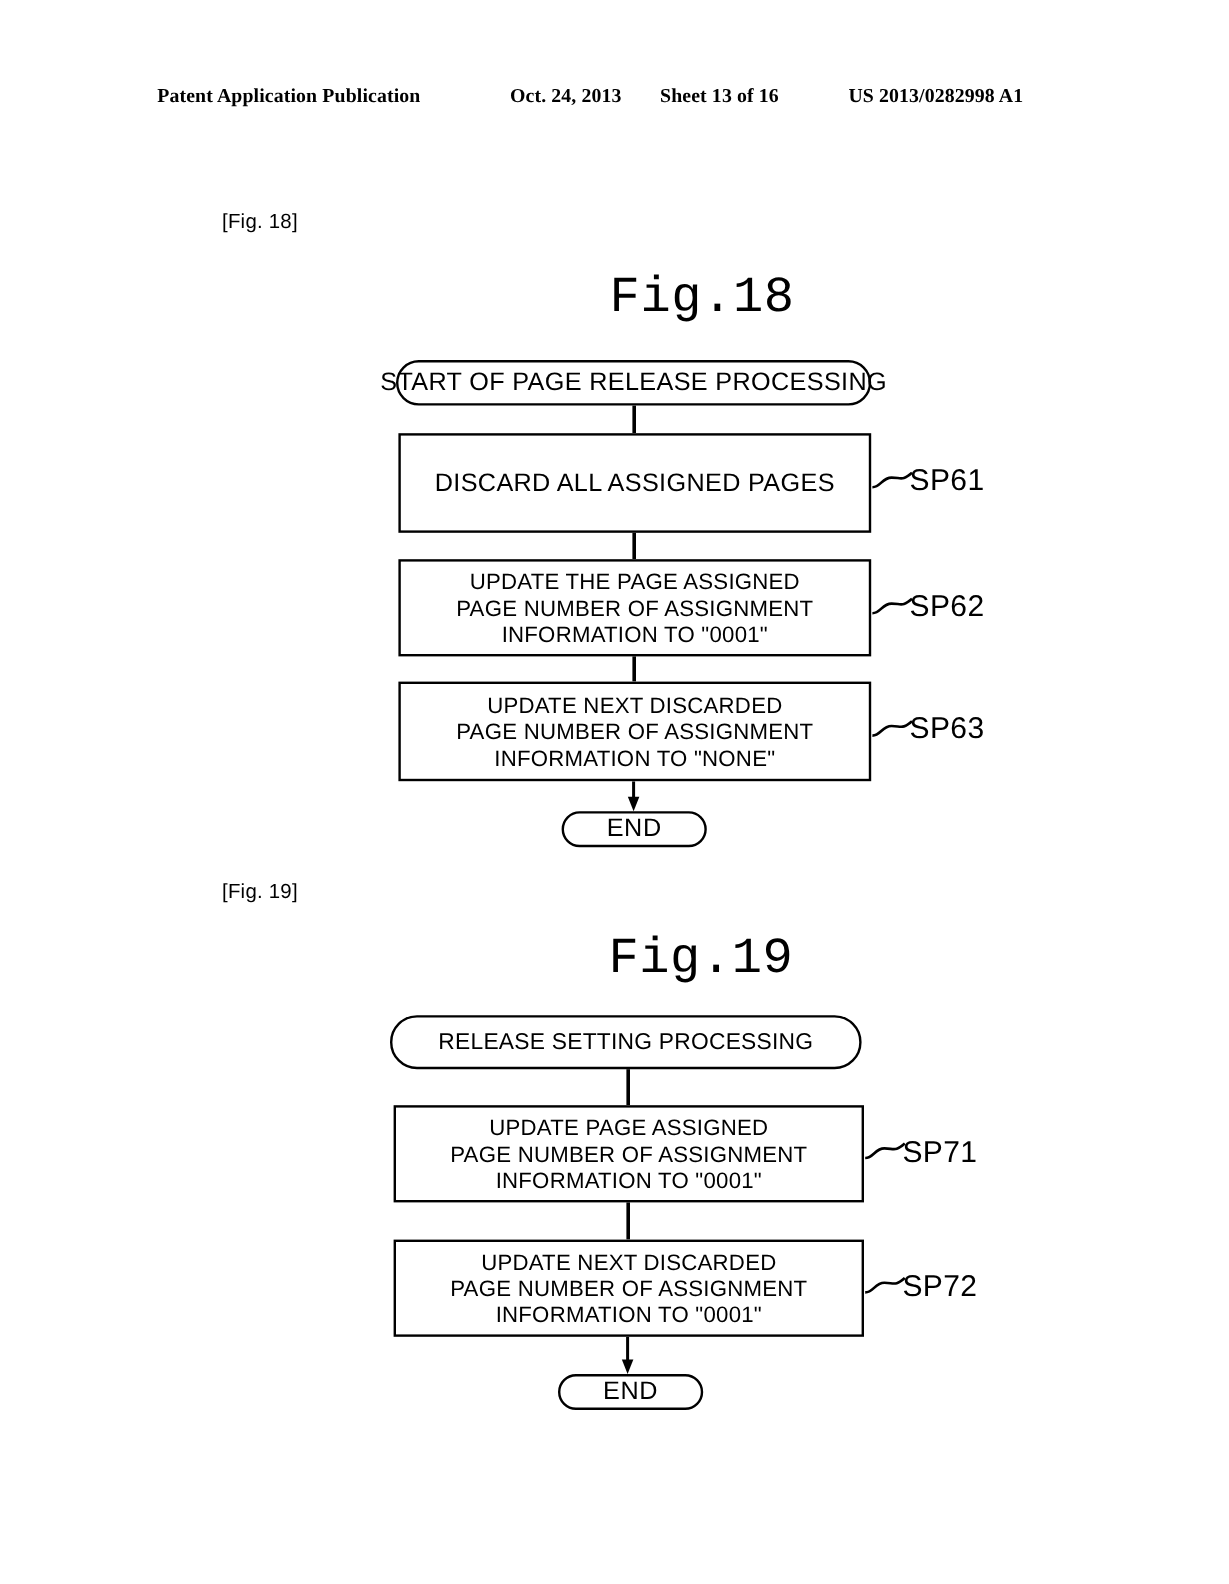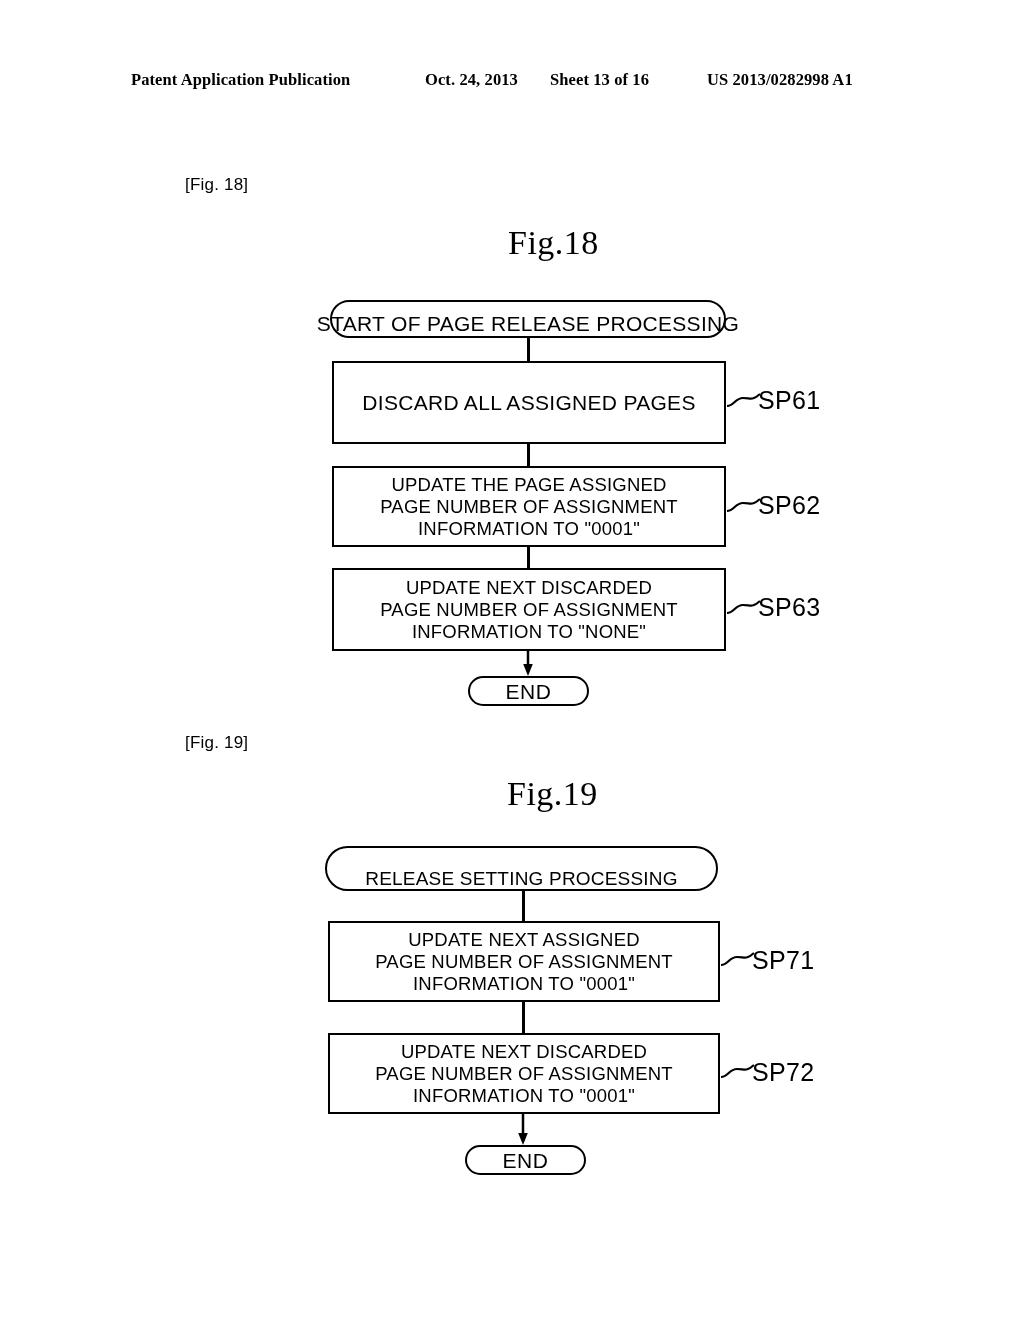--- a/index.html
+++ b/index.html
@@ -43,40 +43,40 @@
     font-size: 17px;
     letter-spacing: 0.2px;
     white-space: nowrap;
   }
   #fig-tag-18 { left: 185px; top: 175px; }
   #fig-tag-19 { left: 185px; top: 733px; }
 
   
   .fig-caption {
     position: absolute;
-    font-family: Liberation Serif, serif;
-    font-size: 34px;
+    font-family: Liberation Mono, monospace;
+    font-size: 42px;
     letter-spacing: 0.5px;
     white-space: nowrap;
   }
   #fig-caption-18 { left: 508px; top: 224px; }
   #fig-caption-19 { left: 507px; top: 775px; }
 
   
   .flow { position: absolute; left: 0; top: 0; }
 
   .term {
     position: absolute;
     box-sizing: border-box;
     border: 2.5px solid #000;
     background: #fff;
     display: flex;
     flex-direction: column;
     align-items: center;
-    justify-content: flex-end;
+    justify-content: center;
     text-align: center;
     white-space: nowrap;
     font-family: "Liberation Sans", sans-serif;
   }
   .process {
     position: absolute;
     box-sizing: border-box;
     border: 2.5px solid #000;
     background: #fff;
     display: flex;
@@ -173,21 +173,21 @@
 
 <div class="flow">
 
   <div class="term" style="left:325px; top:846px; width:393px; height:45px; border-radius:22.5px; font-size:19px; letter-spacing:0.2px; line-height:21px;">
     <span>RELEASE SETTING PROCESSING</span>
   </div>
 
   <div class="connector" style="left:522px; top:891px; height:30px;"></div>
 
   <div class="process" style="left:328px; top:921px; width:392px; height:81px; font-size:18.5px; letter-spacing:0.2px; line-height:22px;">
-    <span class="ln">UPDATE NEXT ASSIGNED</span>
+    <span class="ln">UPDATE PAGE ASSIGNED</span>
     <span class="ln">PAGE NUMBER OF ASSIGNMENT</span>
     <span class="ln">INFORMATION TO "0001"</span>
   </div>
   <svg class="leader" style="left:720px; top:944px; width:36px; height:32px;" viewBox="0 0 36 32">
     <path d="M1,21 C8,21 9,13 17,13 C25,13 26,16 34,9" fill="none" stroke="#000" stroke-width="2.2"></path>
   </svg>
   <div class="step-label" style="left:752px; top:946px;">SP71</div>
 
   <div class="connector" style="left:522px; top:1002px; height:31px;"></div>
 

